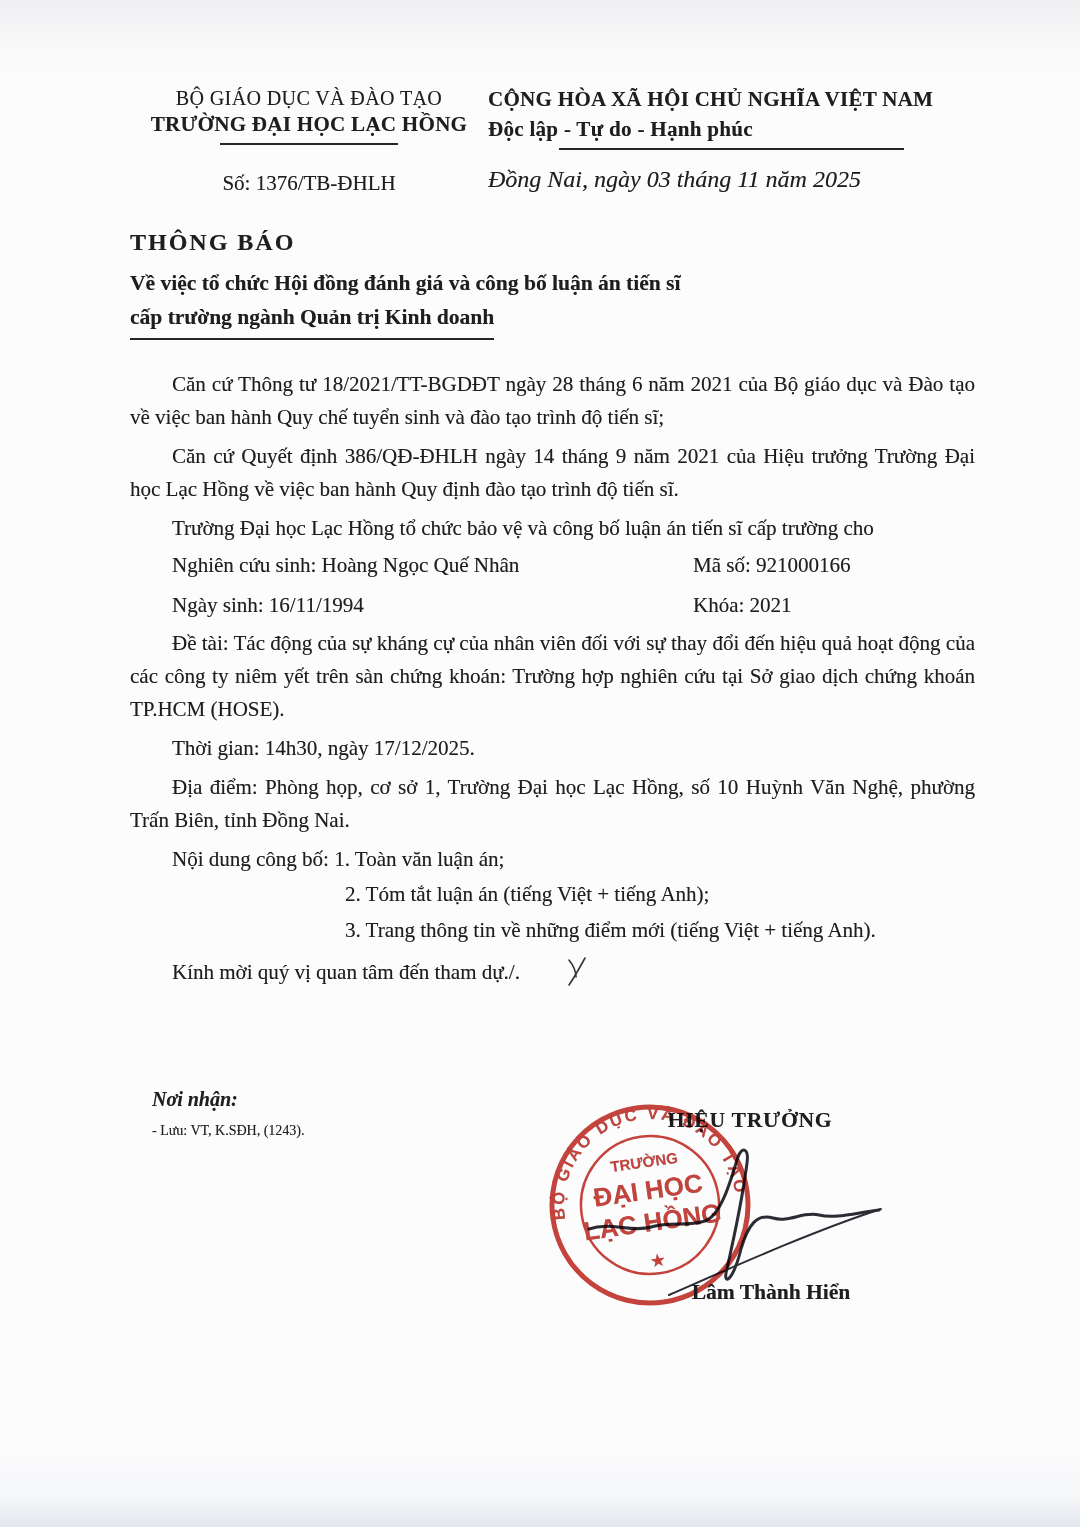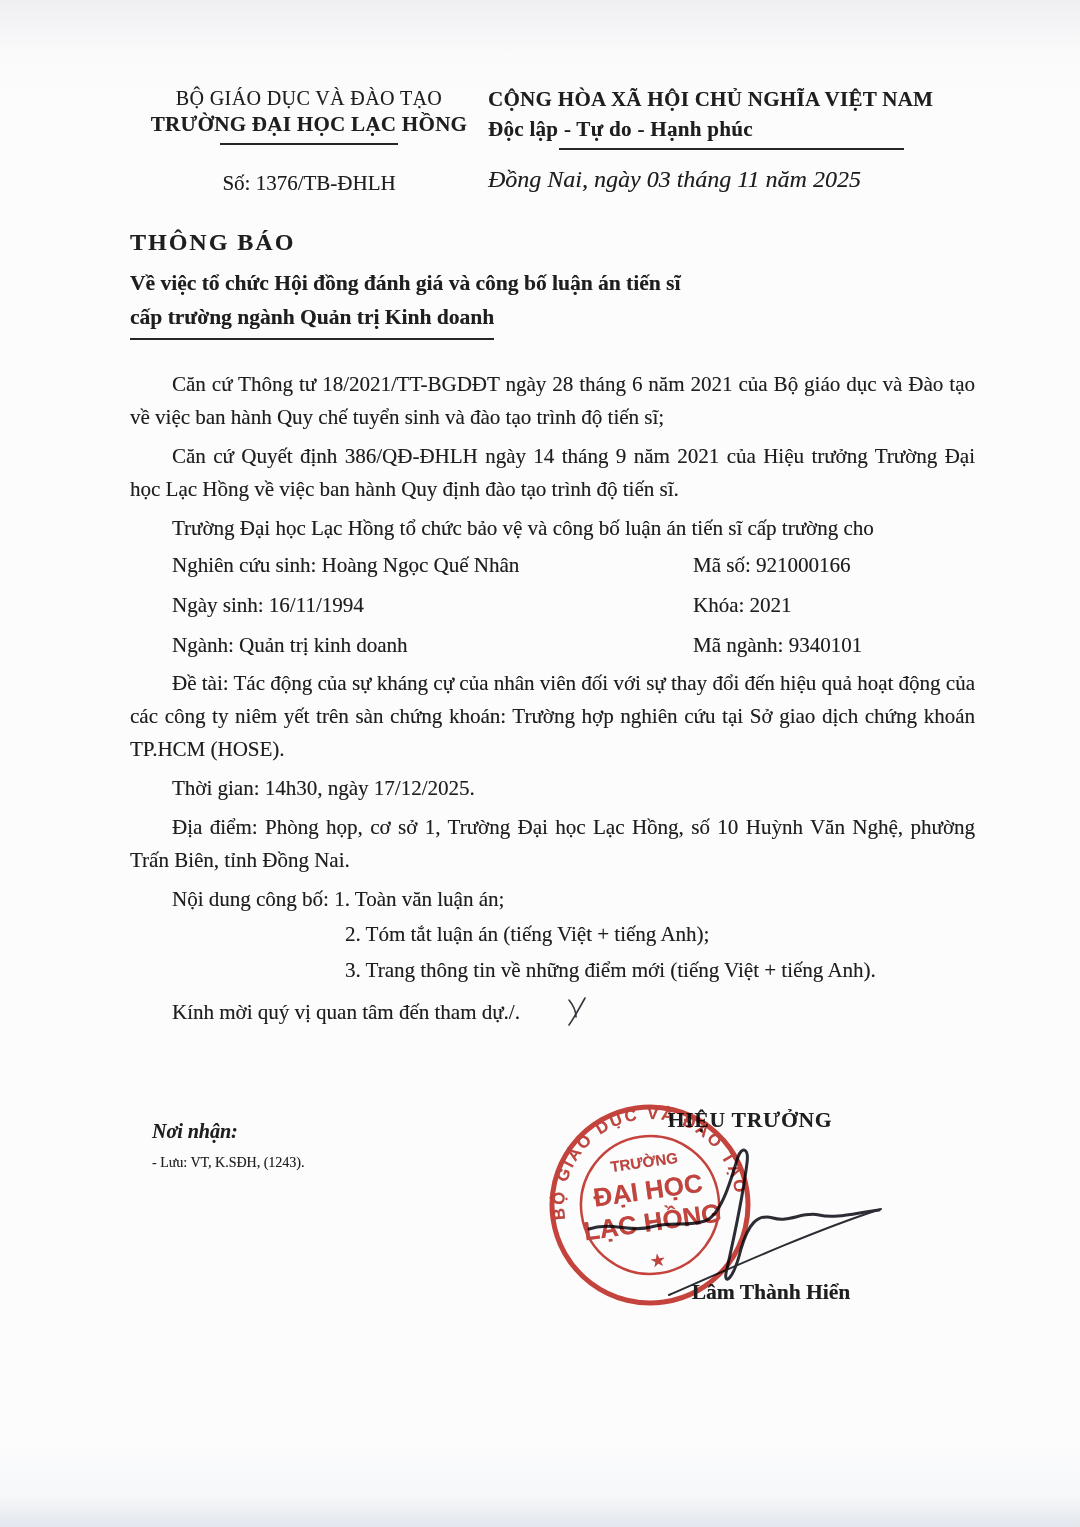--- a/index.html
+++ b/index.html
@@ -43,21 +43,21 @@
   .p-first { margin-top:28px; }
   .info-row { display:flex; line-height:40px; padding-left:42px;gap:46px; }
   .info-left { flex:0 0 475px; }
   .info-right { flex:1; }
   .list-items { margin-left:215px; }
   .list-items div { line-height:36px; }
   .invite { margin-top:8px; }
   .hand-mark { display:inline-block; vertical-align:-7px; margin-left:2px; }
 
   
-  .recipients { position:absolute; left:152px; top:1120px; }
+  .recipients { position:absolute; left:152px; top:1088px; }
   .recip-label { font-size:20px; font-weight:bold; font-style:italic; }
   .recip-line { margin-top:12px; font-size:14px; }
 
   .sig-block { position:absolute; left:555px; top:1108px; width:350px; height:230px; }
   .sig-title { text-align:center; padding-left:40px; font-size:21.5px; font-weight:bold; letter-spacing:0.8px; position:relative; z-index:1; }
   .sig-name  { position:absolute; top:172px; left:16px; width:100%; padding-left:50px; text-align:center;
                font-size:21.5px; font-weight:bold; z-index:4; }
   .stamp-svg { position:absolute; left:-15px; top:-13px; z-index:2; mix-blend-mode:multiply; opacity:0.92; }
   .stamp-svg text { font-family:"Liberation Sans","DejaVu Sans",sans-serif; }
   .sign-svg  { position:absolute; left:28px; top:25px; z-index:3; mix-blend-mode:multiply; }
@@ -97,24 +97,20 @@
       <div class="p">Trường Đại học Lạc Hồng tổ chức bảo vệ và công bố luận án tiến sĩ cấp trường cho</div>
 
       <div>
         <div class="info-row">
           <div class="info-left">Nghiên cứu sinh: Hoàng Ngọc Quế Nhân</div>
           <div class="info-right">Mã số: 921000166</div>
         </div>
         <div class="info-row">
           <div class="info-left">Ngày sinh: 16/11/1994</div>
           <div class="info-right">Khóa: 2021</div>
-        </div>
-        <div class="info-row">
-          <div class="info-left">Ngành: Quản trị kinh doanh</div>
-          <div class="info-right">Mã ngành: 9340101</div>
         </div>
       </div>
 
       <div class="p" style="margin-top:2px">Đề tài: Tác động của sự kháng cự của nhân viên đối với sự thay đổi đến hiệu quả hoạt động của các công ty niêm yết trên sàn chứng khoán: Trường hợp nghiên cứu tại Sở giao dịch chứng khoán TP.HCM (HOSE).</div>
       <div class="p">Thời gian: 14h30, ngày 17/12/2025.</div>
       <div class="p">Địa điểm: Phòng họp, cơ sở 1, Trường Đại học Lạc Hồng, số 10 Huỳnh Văn Nghệ, phường Trấn Biên, tỉnh Đồng Nai.</div>
 
       <div class="p">
         <span>Nội dung công bố:</span>
         <span>1. Toàn văn luận án;</span>

